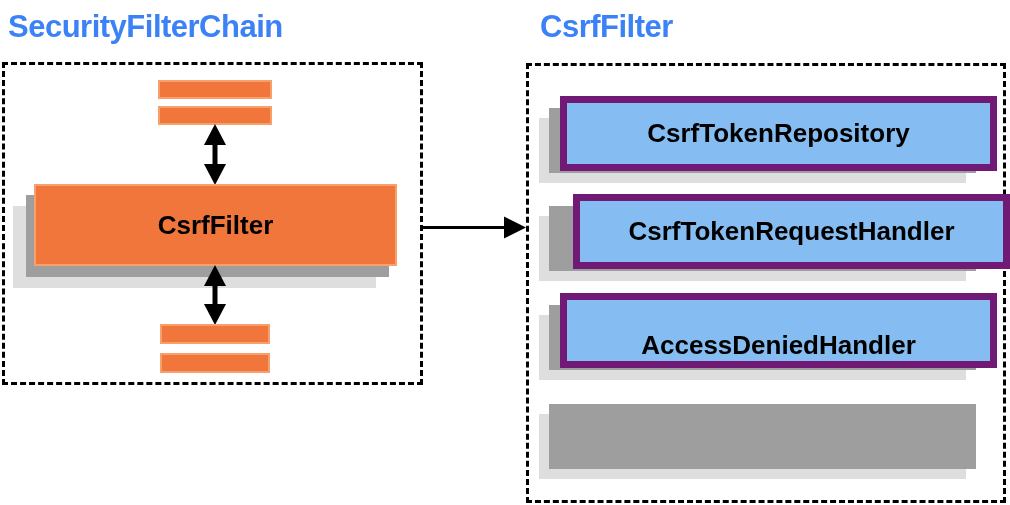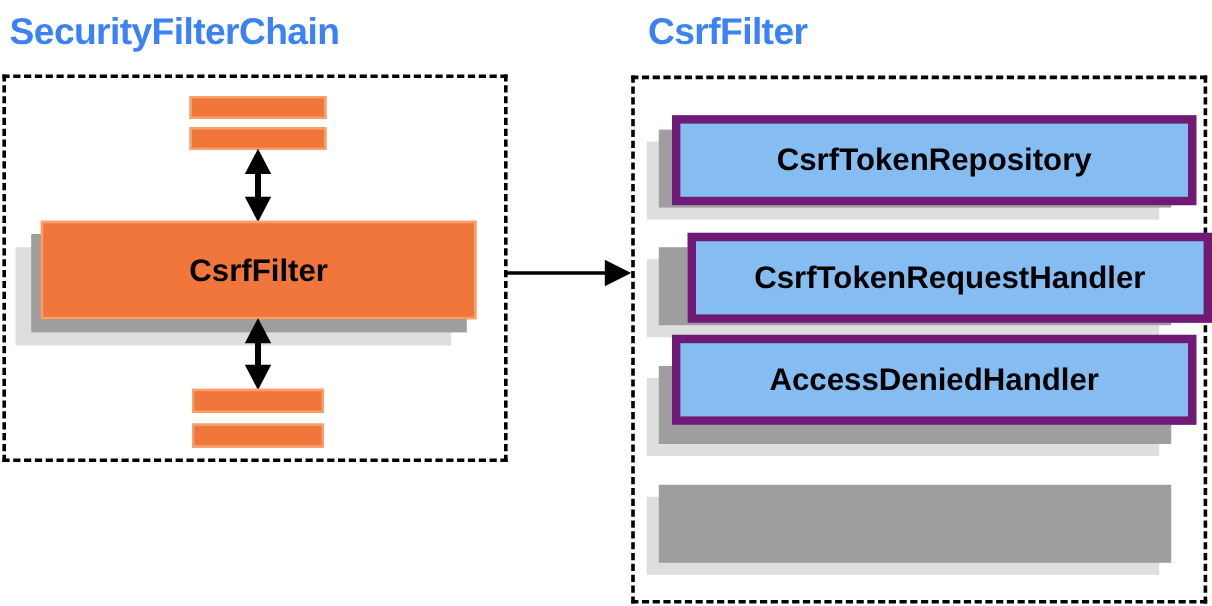--- a/index.html
+++ b/index.html
@@ -108,20 +108,20 @@
   </div>
 
   <div class="shadow light" style="left:539px; top:216px; width:427px; height:65px;"></div>
   <div class="shadow" style="left:549px; top:206px; width:427px; height:65px;"></div>
   <div class="blue-box" style="left:560px; top:194px; width:423px; height:61px;margin-left:13px;">
     <span>CsrfTokenRequestHandler</span>
   </div>
 
   <div class="shadow light" style="left:539px; top:315px; width:427px; height:65px;"></div>
   <div class="shadow" style="left:549px; top:305px; width:427px; height:65px;"></div>
-  <div class="blue-box" style="left:560px; top:279px; width:423px; height:61px;">
+  <div class="blue-box" style="left:560px; top:293px; width:423px; height:61px;align-items:flex-end;">
     <span>AccessDeniedHandler</span>
   </div>
 
   <div class="shadow light" style="left:539px; top:414px; width:427px; height:65px;"></div>
   <div class="shadow" style="left:549px; top:404px; width:427px; height:65px;"></div>
 
 </div>
 
 </body></html>

